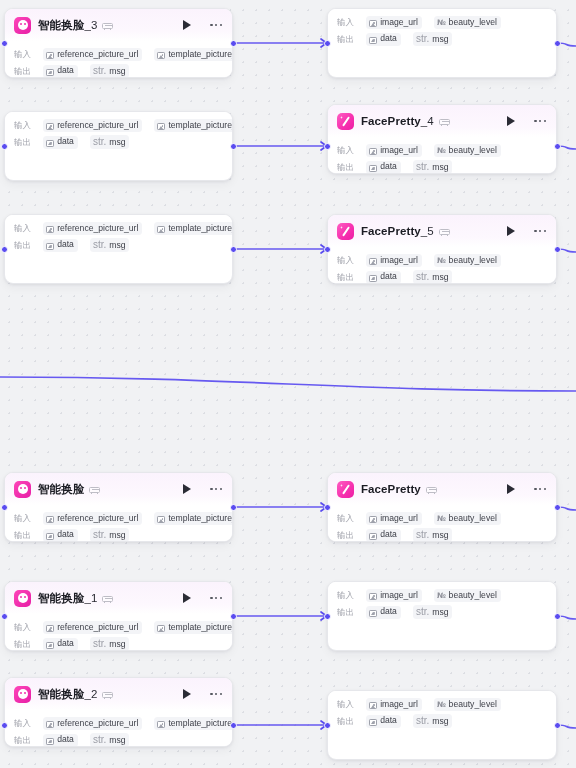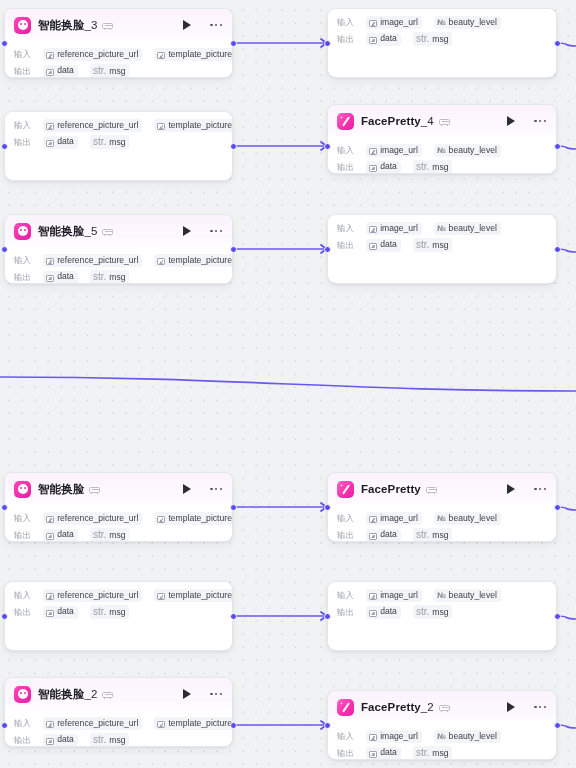--- a/index.html
+++ b/index.html
@@ -307,68 +307,68 @@
             <span class="chip">
               <span class="chip-str">str.</span>
               <span class="t">msg</span>
             </span>
           </div>
         </div>
       </div>
       <div class="port" style="left: 323.5px; top: 142.5px;"></div>
       <div class="port" style="left: 553.5px; top: 142.5px;"></div>
       <div class="node" style="left: 4px; top: 214px; width: 229px; height: 70px;">
+        <div class="node-body">
+          <div class="prow">
+            <span class="prow-label">输入</span>
+            <span class="chip">
+              <span class="chip-img"></span>
+              <span class="t">reference_picture_url</span>
+            </span>
+            <span class="chip">
+              <span class="chip-img"></span>
+              <span class="t">template_picture_url</span>
+            </span>
+          </div>
+          <div class="prow">
+            <span class="prow-label">输出</span>
+            <span class="chip">
+              <span class="chip-img"></span>
+              <span class="t">data</span>
+            </span>
+            <span class="chip">
+              <span class="chip-str">str.</span>
+              <span class="t">msg</span>
+            </span>
+          </div>
+        </div>
+      </div>
+      <div class="port" style="left: 0.5px; top: 245.5px;"></div>
+      <div class="port" style="left: 229.5px; top: 245.5px;"></div>
+      <div class="node" style="left: 327px; top: 214px; width: 230px; height: 70px;">
         <div class="node-head">
-          <div class="node-ico ico-swap">
-            <div class="g-face"></div>
-          </div>
-          <div class="node-title">智能换脸<span class="sfx">_5</span></div>
+          <div class="node-ico ico-pretty">
+            <div class="g-wand"></div>
+          </div>
+          <div class="node-title">FacePretty<span class="sfx">_5</span></div>
           <span class="mini-ico">
             <span class="bd"></span>
             <span class="lg1"></span>
             <span class="lg2"></span>
           </span>
           <div class="head-spacer"></div>
           <div class="btn-run">
             <span class="tri"></span>
           </div>
           <div class="btn-more">
             <i></i>
             <i></i>
             <i></i>
           </div>
         </div>
-        <div class="node-body">
-          <div class="prow">
-            <span class="prow-label">输入</span>
-            <span class="chip">
-              <span class="chip-img"></span>
-              <span class="t">reference_picture_url</span>
-            </span>
-            <span class="chip">
-              <span class="chip-img"></span>
-              <span class="t">template_picture_url</span>
-            </span>
-          </div>
-          <div class="prow">
-            <span class="prow-label">输出</span>
-            <span class="chip">
-              <span class="chip-img"></span>
-              <span class="t">data</span>
-            </span>
-            <span class="chip">
-              <span class="chip-str">str.</span>
-              <span class="t">msg</span>
-            </span>
-          </div>
-        </div>
-      </div>
-      <div class="port" style="left: 0.5px; top: 245.5px;"></div>
-      <div class="port" style="left: 229.5px; top: 245.5px;"></div>
-      <div class="node" style="left: 327px; top: 214px; width: 230px; height: 70px;">
         <div class="node-body">
           <div class="prow">
             <span class="prow-label">输入</span>
             <span class="chip">
               <span class="chip-img"></span>
               <span class="t">image_url</span>
             </span>
             <span class="chip">
               <span class="chip-num">№</span>
               <span class="t">beauty_level</span>
@@ -479,20 +479,40 @@
             <span class="chip">
               <span class="chip-str">str.</span>
               <span class="t">msg</span>
             </span>
           </div>
         </div>
       </div>
       <div class="port" style="left: 323.5px; top: 503.5px;"></div>
       <div class="port" style="left: 553.5px; top: 503.5px;"></div>
       <div class="node" style="left: 4px; top: 581px; width: 229px; height: 70px;">
+        <div class="node-head">
+          <div class="node-ico ico-swap">
+            <div class="g-face"></div>
+          </div>
+          <div class="node-title">智能换脸<span class="sfx">_1</span></div>
+          <span class="mini-ico">
+            <span class="bd"></span>
+            <span class="lg1"></span>
+            <span class="lg2"></span>
+          </span>
+          <div class="head-spacer"></div>
+          <div class="btn-run">
+            <span class="tri"></span>
+          </div>
+          <div class="btn-more">
+            <i></i>
+            <i></i>
+            <i></i>
+          </div>
+        </div>
         <div class="node-body">
           <div class="prow">
             <span class="prow-label">输入</span>
             <span class="chip">
               <span class="chip-img"></span>
               <span class="t">reference_picture_url</span>
             </span>
             <span class="chip">
               <span class="chip-img"></span>
               <span class="t">template_picture_url</span>
@@ -583,40 +603,20 @@
             <span class="chip">
               <span class="chip-str">str.</span>
               <span class="t">msg</span>
             </span>
           </div>
         </div>
       </div>
       <div class="port" style="left: 0.5px; top: 721.5px;"></div>
       <div class="port" style="left: 229.5px; top: 721.5px;"></div>
       <div class="node" style="left: 327px; top: 690px; width: 230px; height: 70px;">
-        <div class="node-head">
-          <div class="node-ico ico-pretty">
-            <div class="g-wand"></div>
-          </div>
-          <div class="node-title">FacePretty<span class="sfx">_2</span></div>
-          <span class="mini-ico">
-            <span class="bd"></span>
-            <span class="lg1"></span>
-            <span class="lg2"></span>
-          </span>
-          <div class="head-spacer"></div>
-          <div class="btn-run">
-            <span class="tri"></span>
-          </div>
-          <div class="btn-more">
-            <i></i>
-            <i></i>
-            <i></i>
-          </div>
-        </div>
         <div class="node-body">
           <div class="prow">
             <span class="prow-label">输入</span>
             <span class="chip">
               <span class="chip-img"></span>
               <span class="t">image_url</span>
             </span>
             <span class="chip">
               <span class="chip-num">№</span>
               <span class="t">beauty_level</span>

